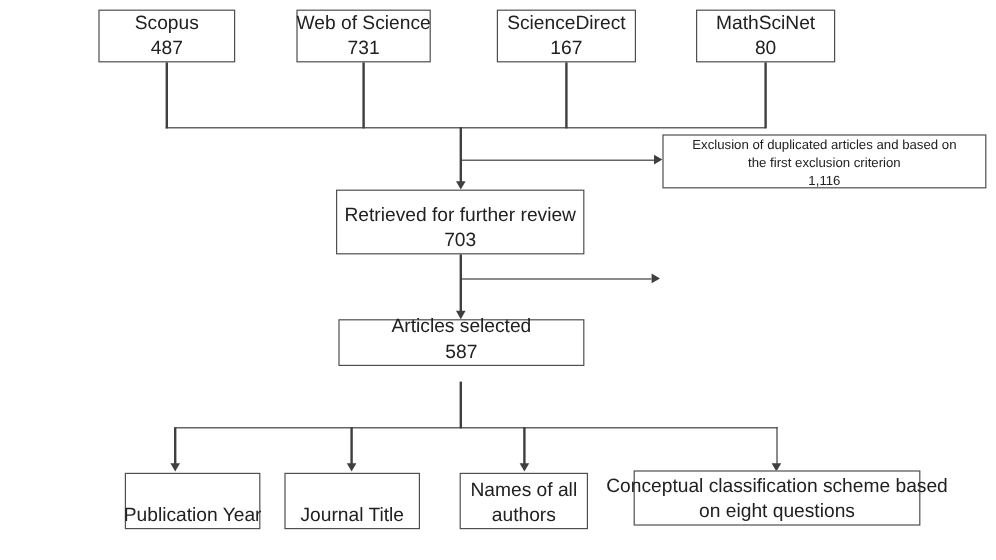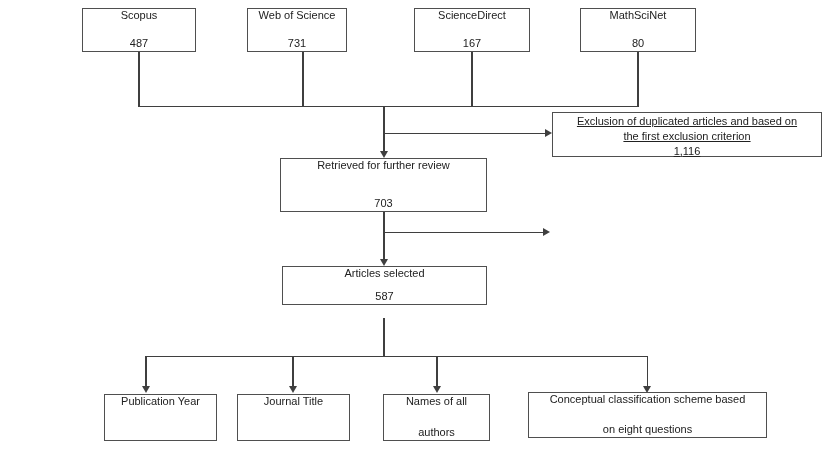--- a/index.html
+++ b/index.html
@@ -15,30 +15,30 @@
     background:var(--bg);
     font-family:"Liberation Sans","DejaVu Sans",sans-serif;
     color:var(--text);
     overflow:hidden;
   }
   .box{
     position:absolute;
     border:1.4px solid var(--border);
     background:var(--bg);
     display:flex;flex-direction:column;
-    align-items:center;justify-content:space-between;
+    align-items:center;justify-content:flex-end;
     text-align:center;
-    font-size:11px;line-height:1.27;
+    font-size:16px;line-height:1.27;
     box-sizing:border-box;
   }
   .box .ln{display:block;white-space:nowrap;}
   .box.tight{
     justify-content:flex-start;
     font-size:11px;line-height:14.8px;
-    padding-top:1px;overflow:visible;text-decoration:underline;
+    padding-top:1px;overflow:visible;
   }
   .vline{position:absolute;width:1.4px;background:var(--line);}
   .hline{position:absolute;height:1.4px;background:var(--line);}
   .arr-down{
     position:absolute;width:0;height:0;
     border-left:4.5px solid transparent;
     border-right:4.5px solid transparent;
     border-top:7px solid var(--line);
   }
   .arr-right{
@@ -50,21 +50,21 @@
 </style>
 </head>
 <body>
 
 <div class="canvas">
 
   <div class="box" style="left:82px;top:8px;width:114px;height:44px">
     <span class="ln">Scopus</span>
     <span class="ln">487</span>
   </div>
-  <div class="box" style="left:247px;top:8px;width:100px;height:44px">
+  <div class="box" style="left:247px;top:8px;width:112px;height:44px">
     <span class="ln">Web of Science</span>
     <span class="ln">731</span>
   </div>
   <div class="box" style="left:414px;top:8px;width:116px;height:44px">
     <span class="ln">ScienceDirect</span>
     <span class="ln">167</span>
   </div>
   <div class="box" style="left:580px;top:8px;width:116px;height:44px">
     <span class="ln">MathSciNet</span>
     <span class="ln">80</span>

